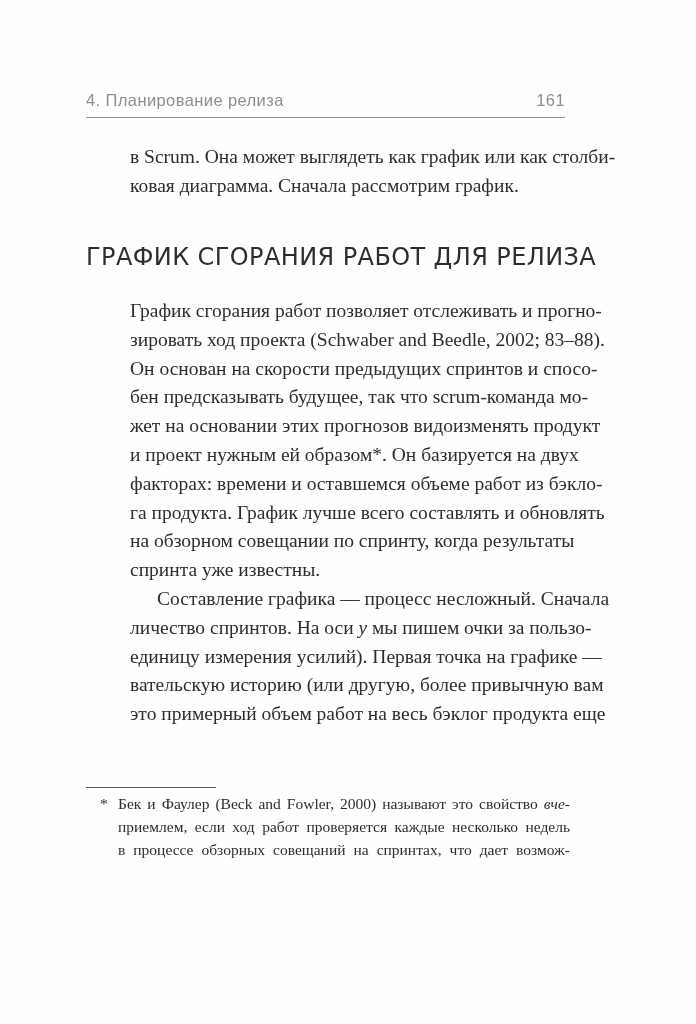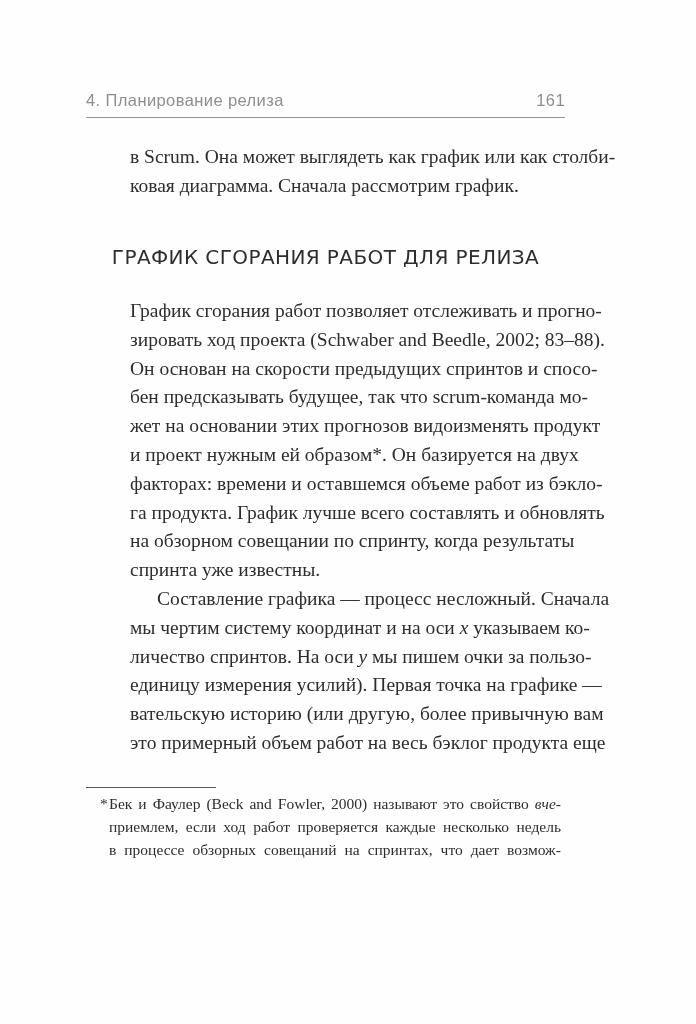--- a/index.html
+++ b/index.html
@@ -57,23 +57,23 @@
     white-space: nowrap;
     text-align: justify;
     text-align-last: justify;
     margin-left: 44px;
   }
   .bl.natural { text-align: left; text-align-last: left; }
   .bl.indent  { text-indent: 27px; }
 
   .heading {
     top: 243px;
-    text-align: center;
+    text-align: right;
     font-family: "DejaVu Sans", sans-serif;
-    font-size: 20px;
+    font-size: 24px;
     line-height: 28px;
     letter-spacing: 0.4px;
     color: #2d2d2d;
     white-space: nowrap;
   }
 
   
   .fn-rule {
     position: absolute;
     left: 86px;
@@ -90,21 +90,21 @@
     font-size: 15.5px;
   }
   .fn-marker {
     position: absolute;
     left: 14px;
     top: 0;
     height: 23.2px;
     line-height: 23.2px;
   }
   .fl {
-    margin-left: 23px;
+    margin-left: 32px;
     width: 452px;
     height: 23.2px;
     line-height: 23.2px;
     white-space: nowrap;
     text-align: justify;
     text-align-last: justify;
   }
   .fl.natural { text-align: left; text-align-last: left; }
 
   i { font-style: italic; }
@@ -133,21 +133,20 @@
     <div class="bl">Он основан на скорости предыдущих спринтов и спосо-</div>
     <div class="bl">бен предсказывать будущее, так что scrum-команда мо-</div>
     <div class="bl">жет на основании этих прогнозов видоизменять продукт</div>
     <div class="bl">и проект нужным ей образом*. Он базируется на двух</div>
     <div class="bl">факторах: времени и оставшемся объеме работ из бэкло-</div>
     <div class="bl">га продукта. График лучше всего составлять и обновлять</div>
     <div class="bl">на обзорном совещании по спринту, когда результаты</div>
     <div class="bl natural">спринта уже известны.</div>
 
     <div class="bl indent">Составление графика — процесс несложный. Сначала</div>
-    <div class="bl"><span>мы чертим систему координат и на оси </span><i>x</i><span> указываем ко-</span></div>
     <div class="bl"><span>личество спринтов. На оси </span><i>y</i><span> мы пишем очки за пользо-</span></div>
     <div class="bl">единицу измерения усилий). Первая точка на графике —</div>
     <div class="bl">вательскую историю (или другую, более привычную вам</div>
     <div class="bl">это примерный объем работ на весь бэклог продукта еще</div>
   </div>
 
   <div class="fn-rule"></div>
 
   <div class="footnote">
     <span class="fn-marker">*</span>

